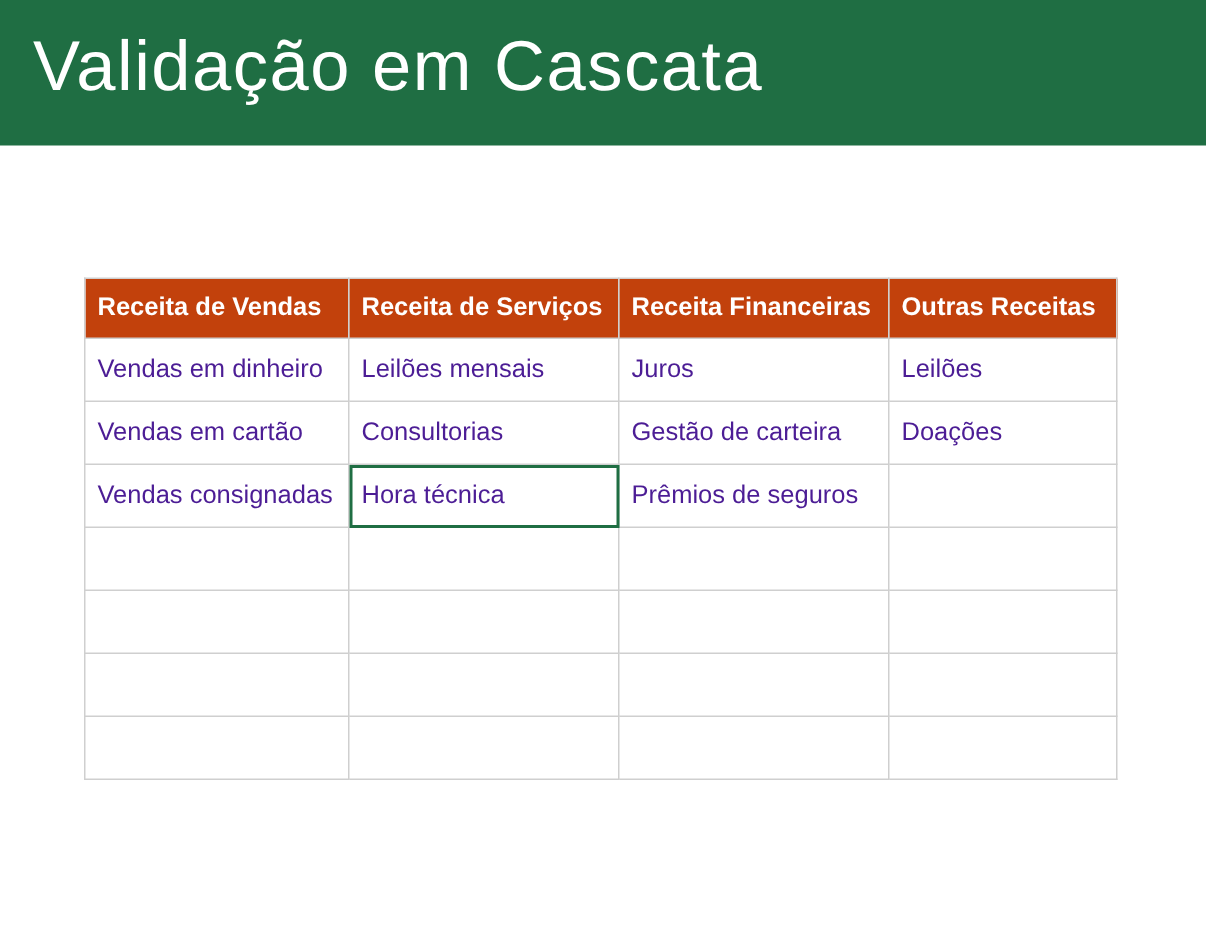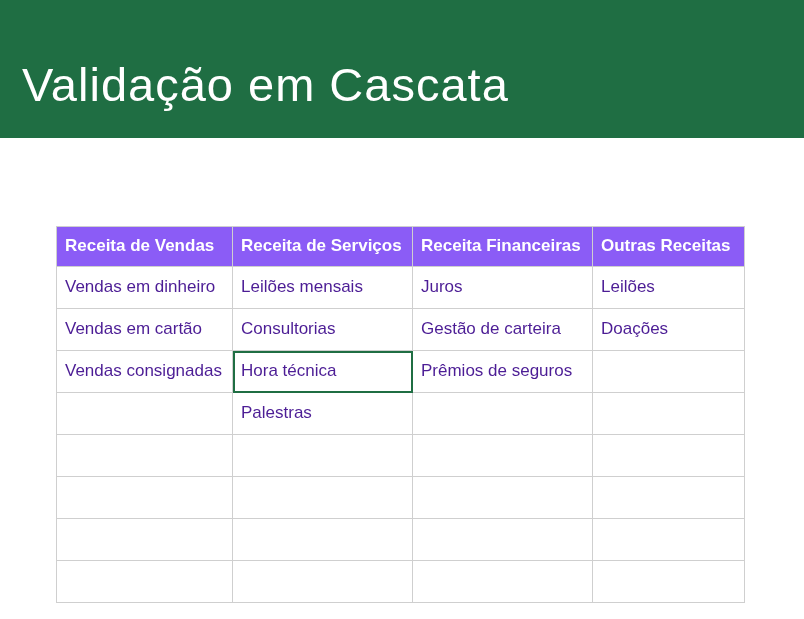--- a/index.html
+++ b/index.html
@@ -17,30 +17,29 @@
     .header {
       background: #1f6e43;
       color: #ffffff;
       padding: 16px 22px 26px 22px;
     }
     .title {
       font-size: 47px;
       font-weight: 300;
       letter-spacing: 1px;
       font-family: 'Century Gothic', 'Segoe UI', sans-serif;
-      margin-top: 41px;
     }
     .content {
       padding: 88px 0 0 56px;
     }
     table {
       border-collapse: collapse;
     }
     th {
-      background: #8b5cf6;
+      background: #c2410c;
       color: #ffffff;
       font-weight: 700;
       text-align: left;
       padding: 9px 8px 10px 8px;
       border: 1px solid #cfcfcf;
       font-size: 17px;
       white-space: nowrap;
     }
     td {
       border: 1px solid #cfcfcf;
@@ -91,26 +90,20 @@
           <td class="col-4">Doações</td>
         </tr>
         <tr>
           <td class="col-1">Vendas consignadas</td>
           <td class="col-2 selected">Hora técnica</td>
           <td class="col-3">Prêmios de seguros</td>
           <td class="col-4"></td>
         </tr>
         <tr>
           <td class="col-1"></td>
-          <td class="col-2">Palestras</td>
-          <td class="col-3"></td>
-          <td class="col-4"></td>
-        </tr>
-        <tr>
-          <td class="col-1"></td>
           <td class="col-2"></td>
           <td class="col-3"></td>
           <td class="col-4"></td>
         </tr>
         <tr>
           <td class="col-1"></td>
           <td class="col-2"></td>
           <td class="col-3"></td>
           <td class="col-4"></td>
         </tr>

